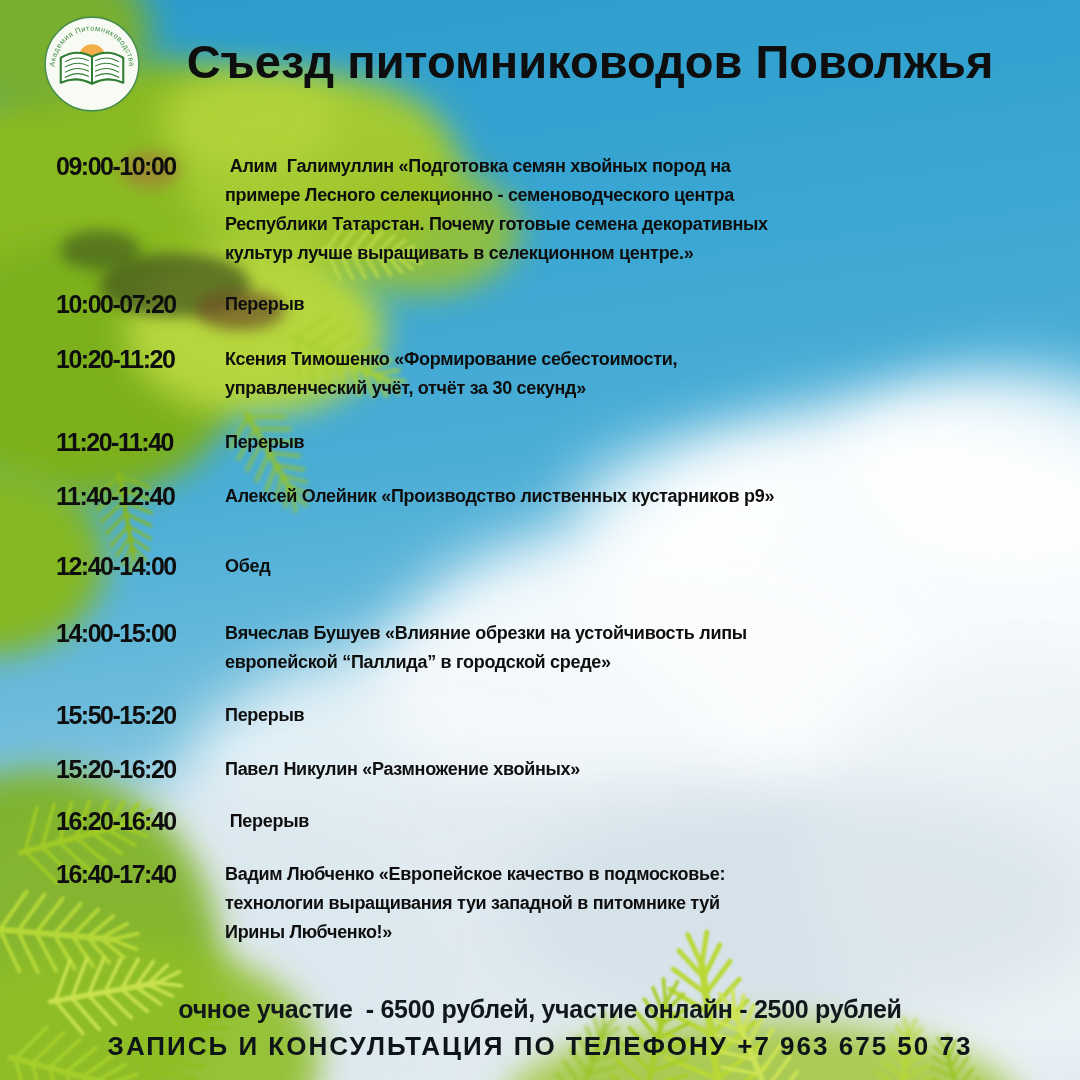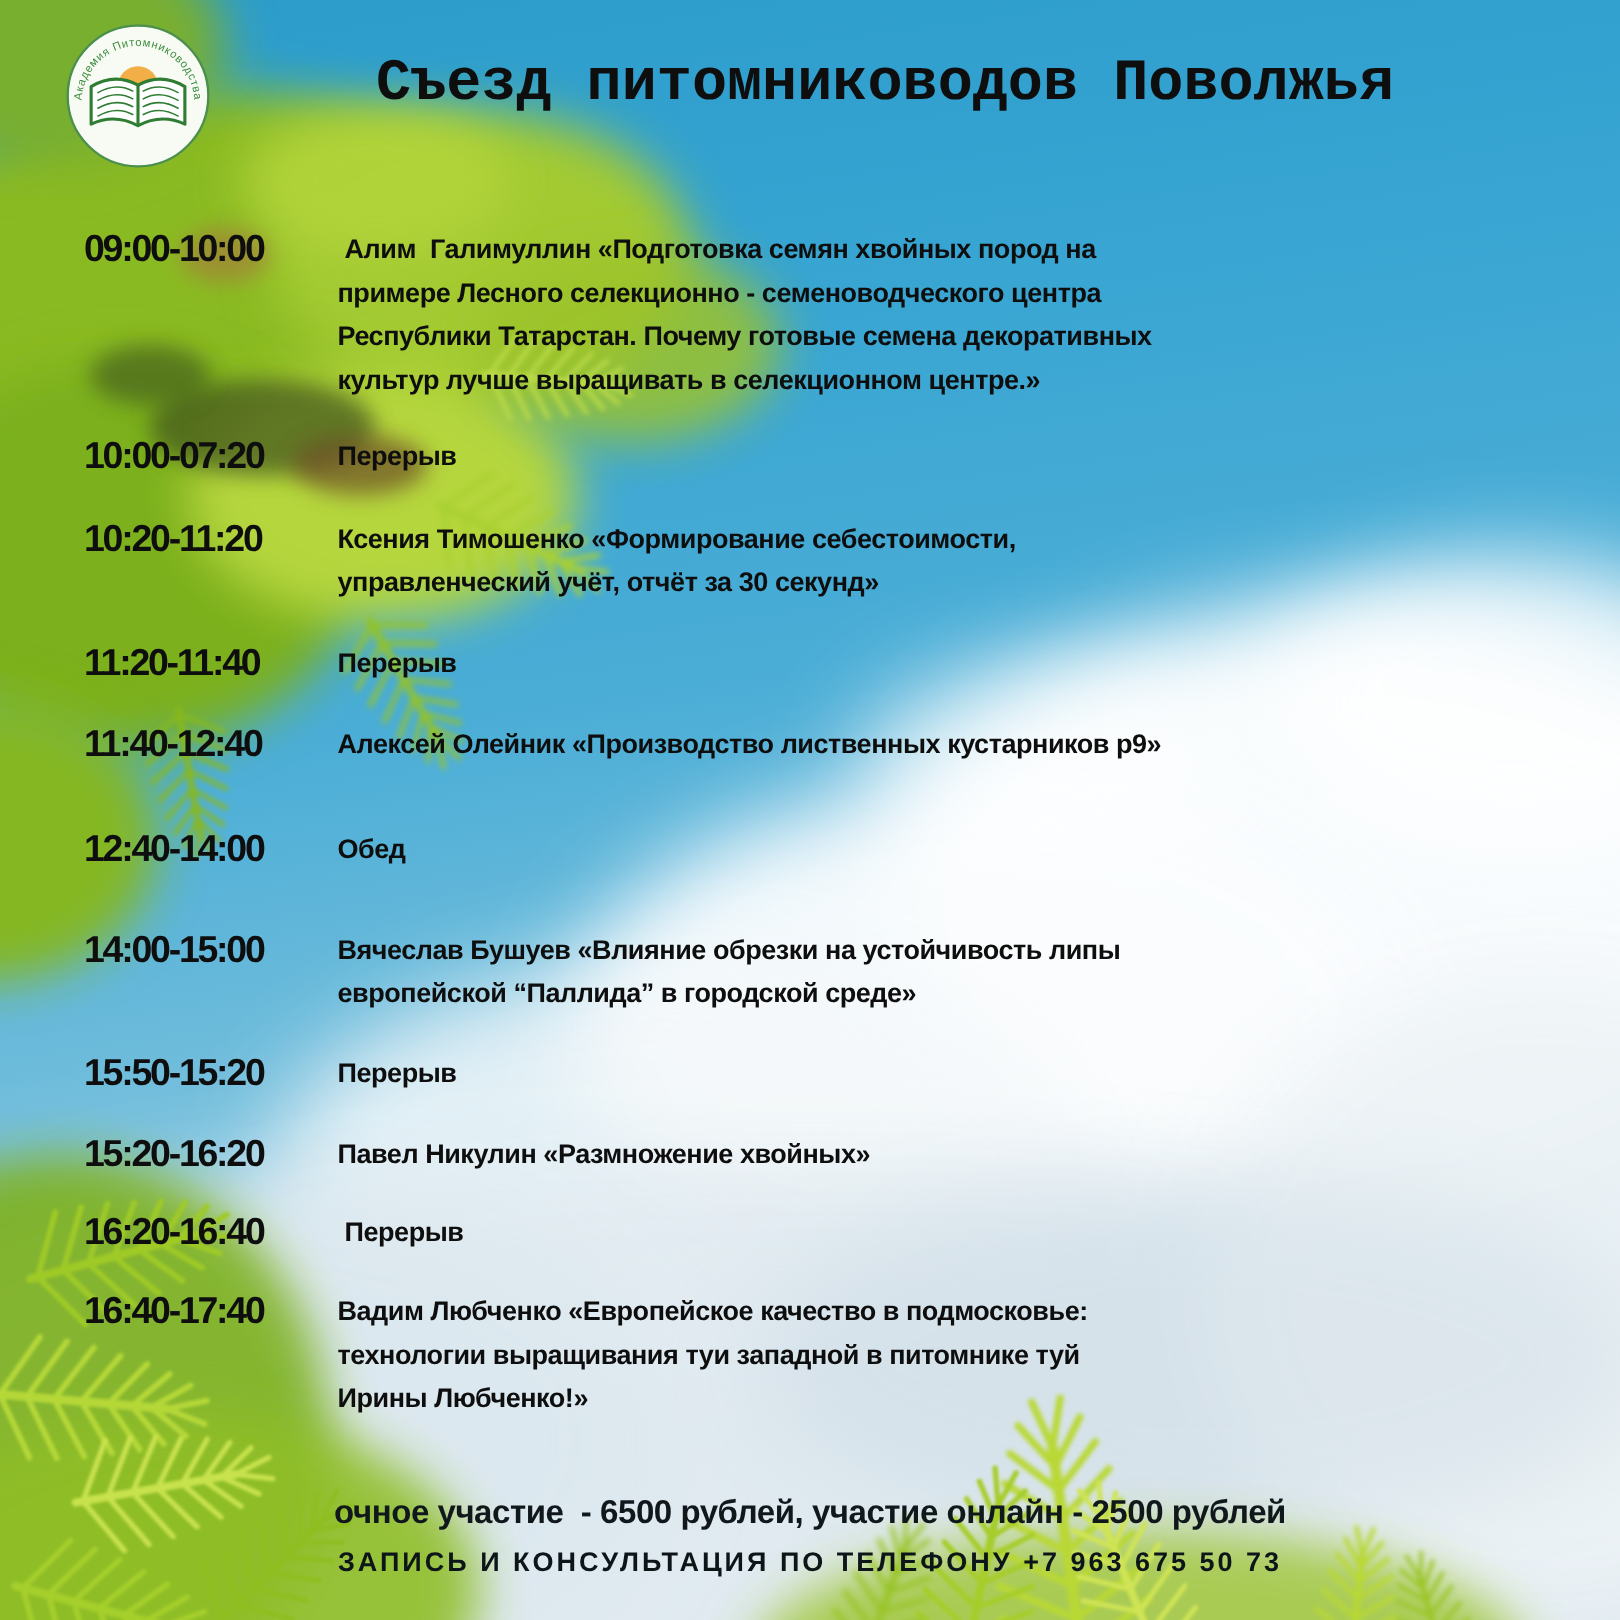--- a/index.html
+++ b/index.html
@@ -5,44 +5,44 @@
   html,body{margin:0;padding:0;background:#222;}
   .canvas{
     position:relative;width:1080px;height:1080px;overflow:hidden;
     font-family:"Liberation Sans",sans-serif;
     background:linear-gradient(172deg,#2b9ccb 0%,#38a5d2 22%,#4aadd6 42%,#6cbbdb 58%,#9ccfe3 74%,#c2dfea 100%);
   }
   .scene{position:absolute;left:0;top:0;width:1080px;height:1080px;}
   .logo{position:absolute;left:42px;top:14px;width:100px;height:100px;}
   .title{
     position:absolute;left:150px;top:34px;width:880px;text-align:center;
-    font-family:Liberation Mono, monospace;font-weight:bold;
-    font-size:39px;color:#0e0e0e;white-space:pre;
+    font-family:Liberation Sans, sans-serif;font-weight:bold;
+    font-size:47px;color:#0e0e0e;white-space:pre;
   }
   .subtitle{
     position:absolute;left:150px;top:88px;width:880px;text-align:center;
     font-family:"DejaVu Serif","Liberation Serif",serif;font-weight:500;
     font-size:24px;letter-spacing:5px;color:#17394a;white-space:pre;
   }
   .row{position:absolute;left:0;width:1080px;}
   .row .time{
     position:absolute;left:56px;top:0;font-weight:bold;font-size:25px;
     letter-spacing:-1.5px;color:#0e0e0e;white-space:pre;line-height:29px;
   }
   .row .desc{
     position:absolute;left:225px;top:0;width:850px;font-weight:bold;font-size:18px;
     letter-spacing:-0.3px;color:#0e0e0e;line-height:29px;white-space:pre-wrap;
   }
   .footer-line{
     position:absolute;left:0;width:1080px;text-align:center;color:#10181c;
     font-weight:bold;white-space:pre;
   }
   .price-title{top:962px;font-size:26px;}
-  .price-details{top:995px;font-size:22px;letter-spacing:-0.3px;text-align:center;}
-  .contact{top:1031px;font-size:18px;letter-spacing:2px;color:#0d1519;}
+  .price-details{top:995px;font-size:25px;letter-spacing:-0.3px;text-align:center;}
+  .contact{top:1031px;font-size:26px;letter-spacing:2px;color:#0d1519;}
 </style>
 </head>
 <body>
 
 <div class="canvas">
 
   <svg class="scene" viewBox="0 0 1080 1080" aria-hidden="true">
     <defs>
       <filter id="fb30" x="-80%" y="-80%" width="260%" height="260%">
           <feGaussianBlur stdDeviation="30"></feGaussianBlur>

